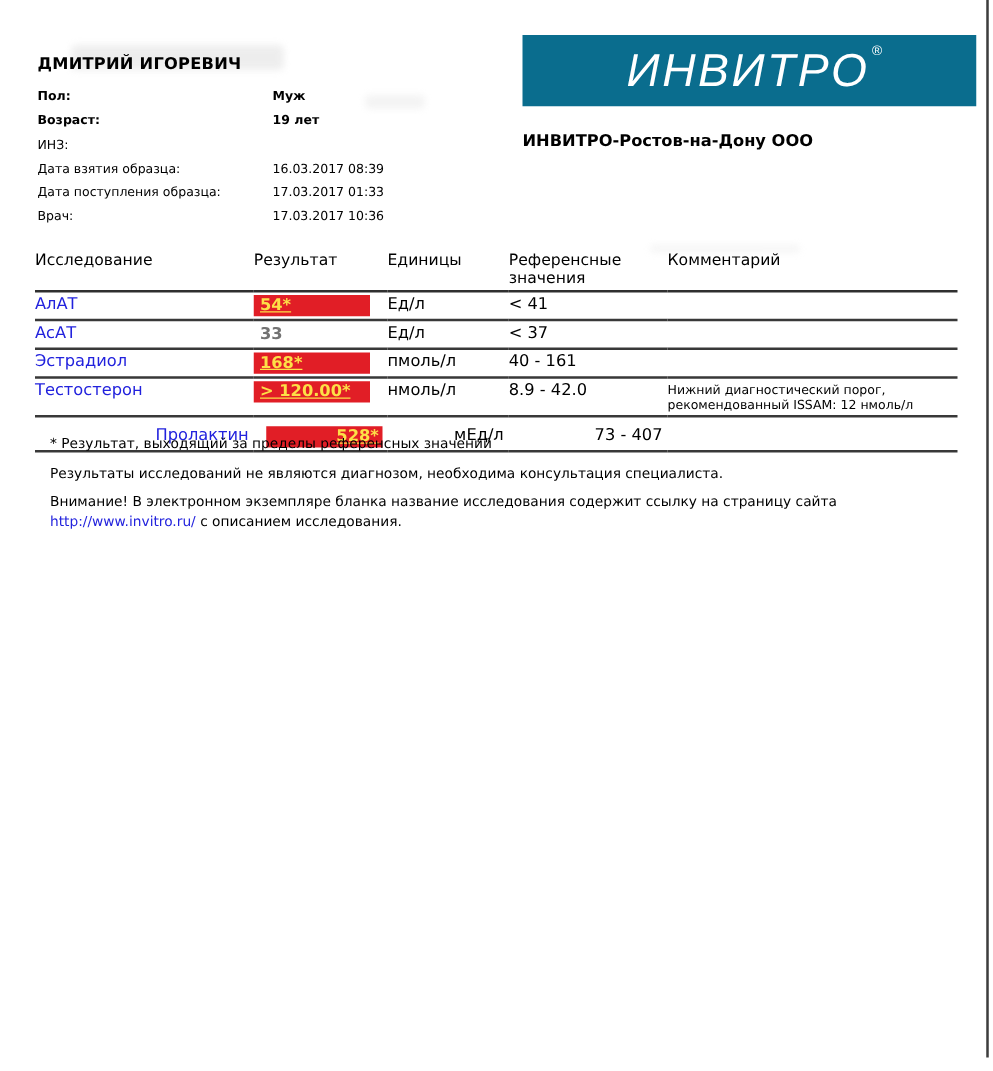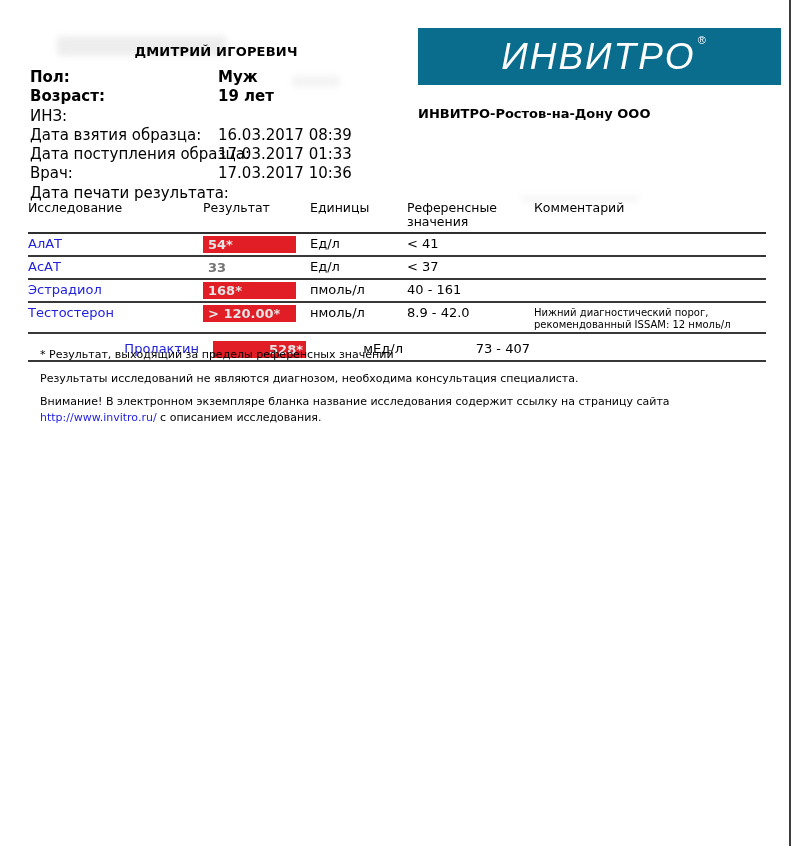--- a/index.html
+++ b/index.html
@@ -20,25 +20,25 @@
     position: absolute; background: #d9d9d9;
     filter: blur(3px); opacity: .45; border-radius: 4px;
   }
   .smudge.s1 { left: 57px; top: 36px; width: 170px; height: 20px; }
   .smudge.s2 { left: 292px; top: 76px; width: 48px; height: 11px; opacity: .3; }
   .smudge.s3 { left: 520px; top: 196px; width: 120px; height: 6px; opacity: .25; }
 
   
   .patient { position: absolute; left: 30px; top: 44px; width: 372px; }
   .patient-name {
-    text-align: center; font-weight: bold; font-size: 13px;
+    font-weight: bold; font-size: 13px;
     margin-bottom: 9px; letter-spacing: .2px;
   }
   .info-row { display: grid; grid-template-columns: 188px 1fr; height: 19.3px; align-items: baseline; }
-  .info-row .lbl, .info-row .val { font-size: 15px; line-height: 19px; white-space: nowrap; }
+  .info-row .lbl, .info-row .val { font-size: 10px; line-height: 19px; white-space: nowrap; }
   .info-row.strong .lbl, .info-row.strong .val { font-weight: bold; }
 
   
   .brand { position: absolute; left: 418px; top: 28px; width: 363px; }
   .logo-box {
     width: 363px; height: 57px; background: var(--brand, #0a6d8e);
     display: flex; align-items: center; justify-content: center;
   }
   .logo-text {
     font-family: "Liberation Sans", sans-serif;
@@ -69,21 +69,21 @@
     padding: 2px 4px 2px 0; vertical-align: top;
     border-bottom: 2px solid #383838;
     font-size: 13px; line-height: 15px;
   }
   tbody tr.group-gap td { padding-top: 7px; text-align: right; }
   .test-link { color: var(--link, #2222dd); text-decoration: none; cursor: pointer; }
   .result {
     display: inline-block; font-weight: bold; font-size: 13px; line-height: 15px;
     padding: 1px 3px 1px 5px; min-width: 93px;
   }
-  .result.flagged { background: var(--flag, #e11e26); color: #e5e5e5; }
+  .result.flagged { background: var(--flag, #e11e26); color: #fde047; text-decoration: underline; }
   .result.normal { background: transparent; color: #737373; }
   td.comment { font-size: 10px; line-height: 11.5px; padding-top: 4px; }
 
   
   .footnotes { position: absolute; left: 40px; top: 347px; width: 724px; }
   .fn { font-size: 11px; line-height: 15.5px; }
   .fn + .fn { margin-top: 8px; }
   .fn a { color: var(--link, #2222dd); text-decoration: none; cursor: pointer; }
 </style>
 </head>
@@ -114,21 +114,20 @@
   </div>
   <div class="info-row">
     <span class="lbl">Дата поступления образца:</span>
     <span class="val">17.03.2017 01:33</span>
   </div>
   <div class="info-row">
     <span class="lbl">Врач:</span>
     <span class="val">17.03.2017 10:36</span>
   </div>
   <div class="info-row">
-    <span class="lbl">Дата печати результата:</span>
   </div>
 </div>
 
 <div class="brand">
   <div class="logo-box">
     <span class="logo-text"><span>ИНВИТРО</span><span class="logo-reg">®</span></span>
   </div>
   <div class="office-name">ИНВИТРО-Ростов-на-Дону ООО</div>
 </div>
 

